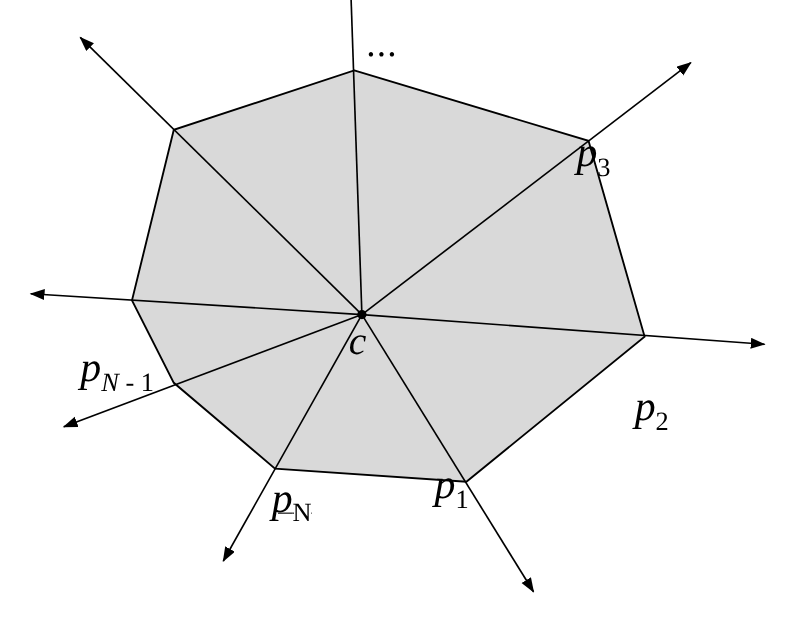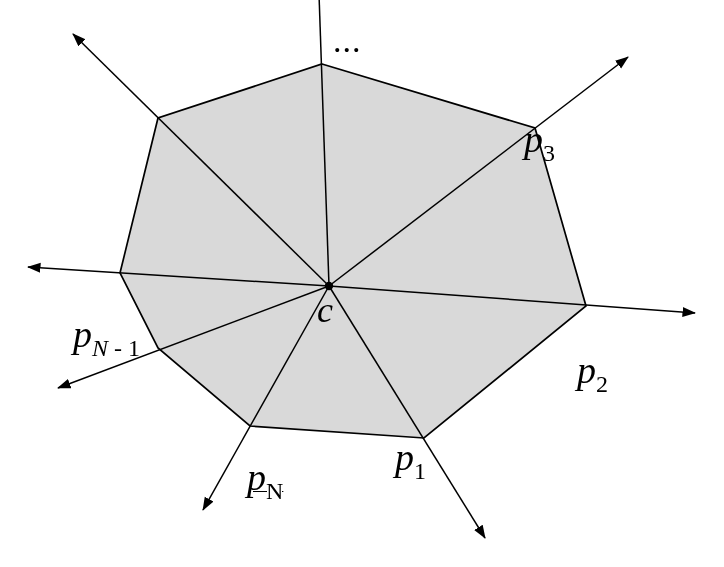--- a/index.html
+++ b/index.html
@@ -79,25 +79,25 @@
   </div>
 
   <div class="lbl" style="left:524px; top:120px;">
     <span class="base">p</span><span class="sub">3</span>
   </div>
 
   <div class="lbl" style="left:577px; top:312px;margin-top:39px;">
     <span class="base">p</span><span class="sub">2</span>
   </div>
 
-  <div class="lbl" style="left:395px; top:438px;">
+  <div class="lbl" style="left:395px; top:422px;">
     <span class="base">p</span><span class="sub">1</span>
   </div>
 
-  <div class="lbl" style="left:247px; top:458px;text-decoration:underline;">
+  <div class="lbl" style="left:247px; top:434px;text-decoration:underline;">
     <span class="base">p</span><span class="sub">N</span>
   </div>
 
   <div class="lbl" style="left:73px; top:315px;">
     <span class="base">p</span><span class="sub italic">N</span><span class="sub"> - 1</span>
   </div>
 
   <div class="lbl lbl-c" style="left:317px; top:292px;">
     <span>c</span>
   </div>

